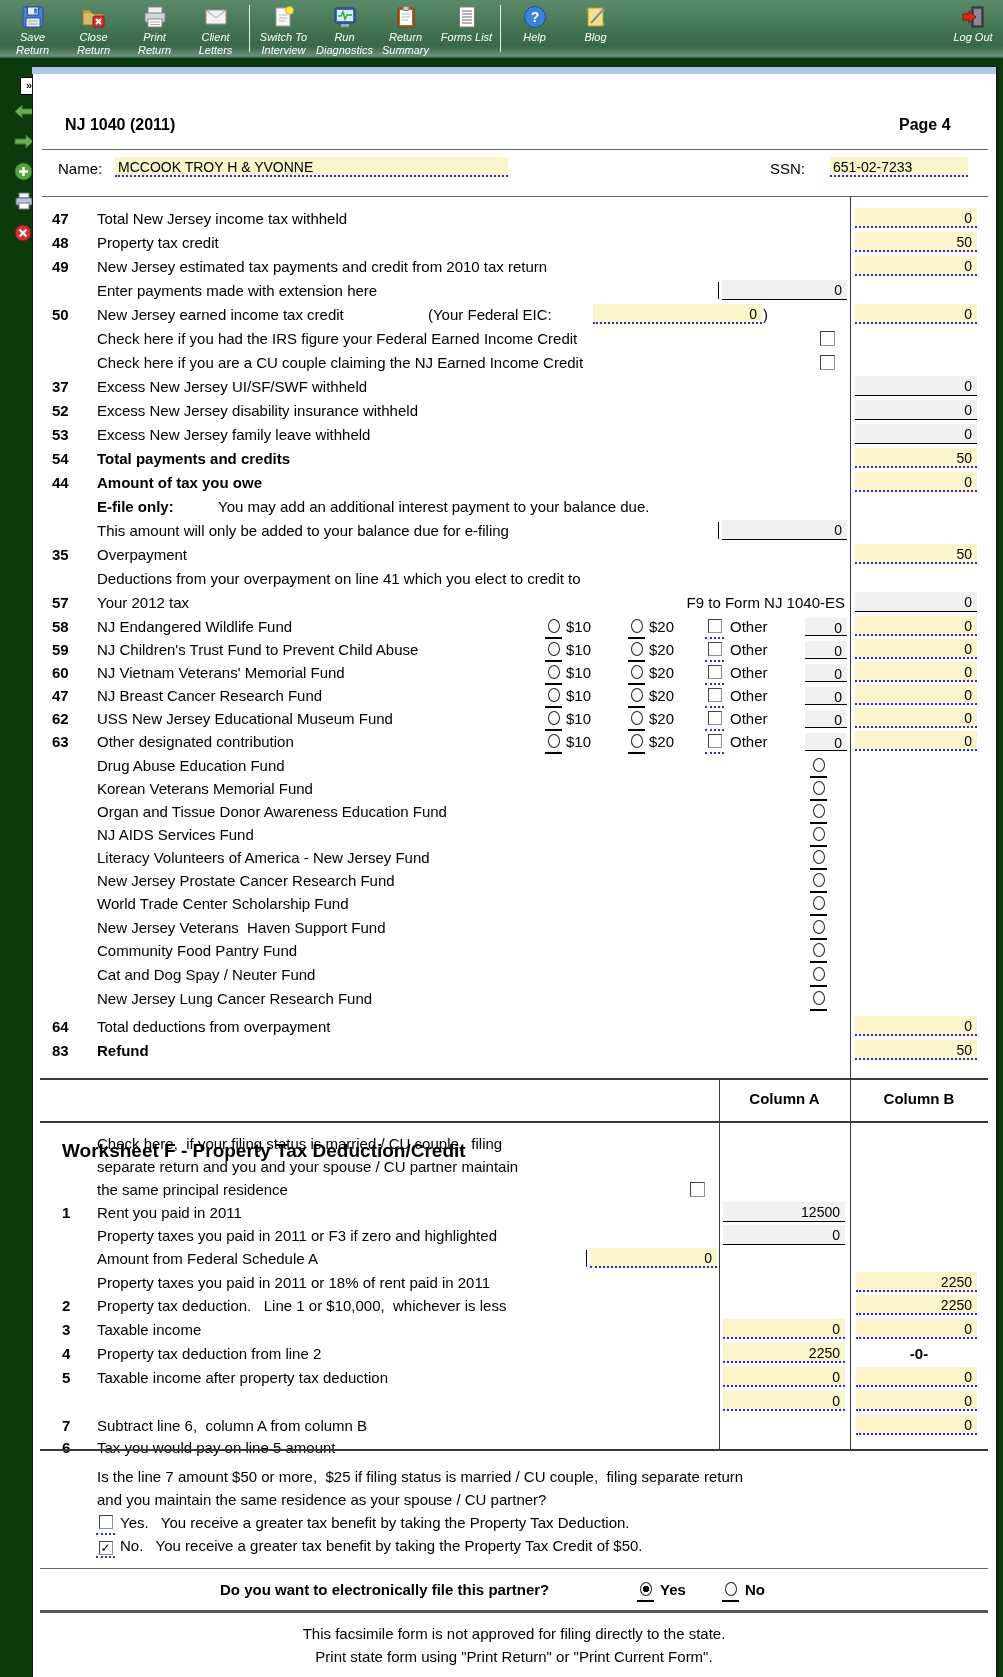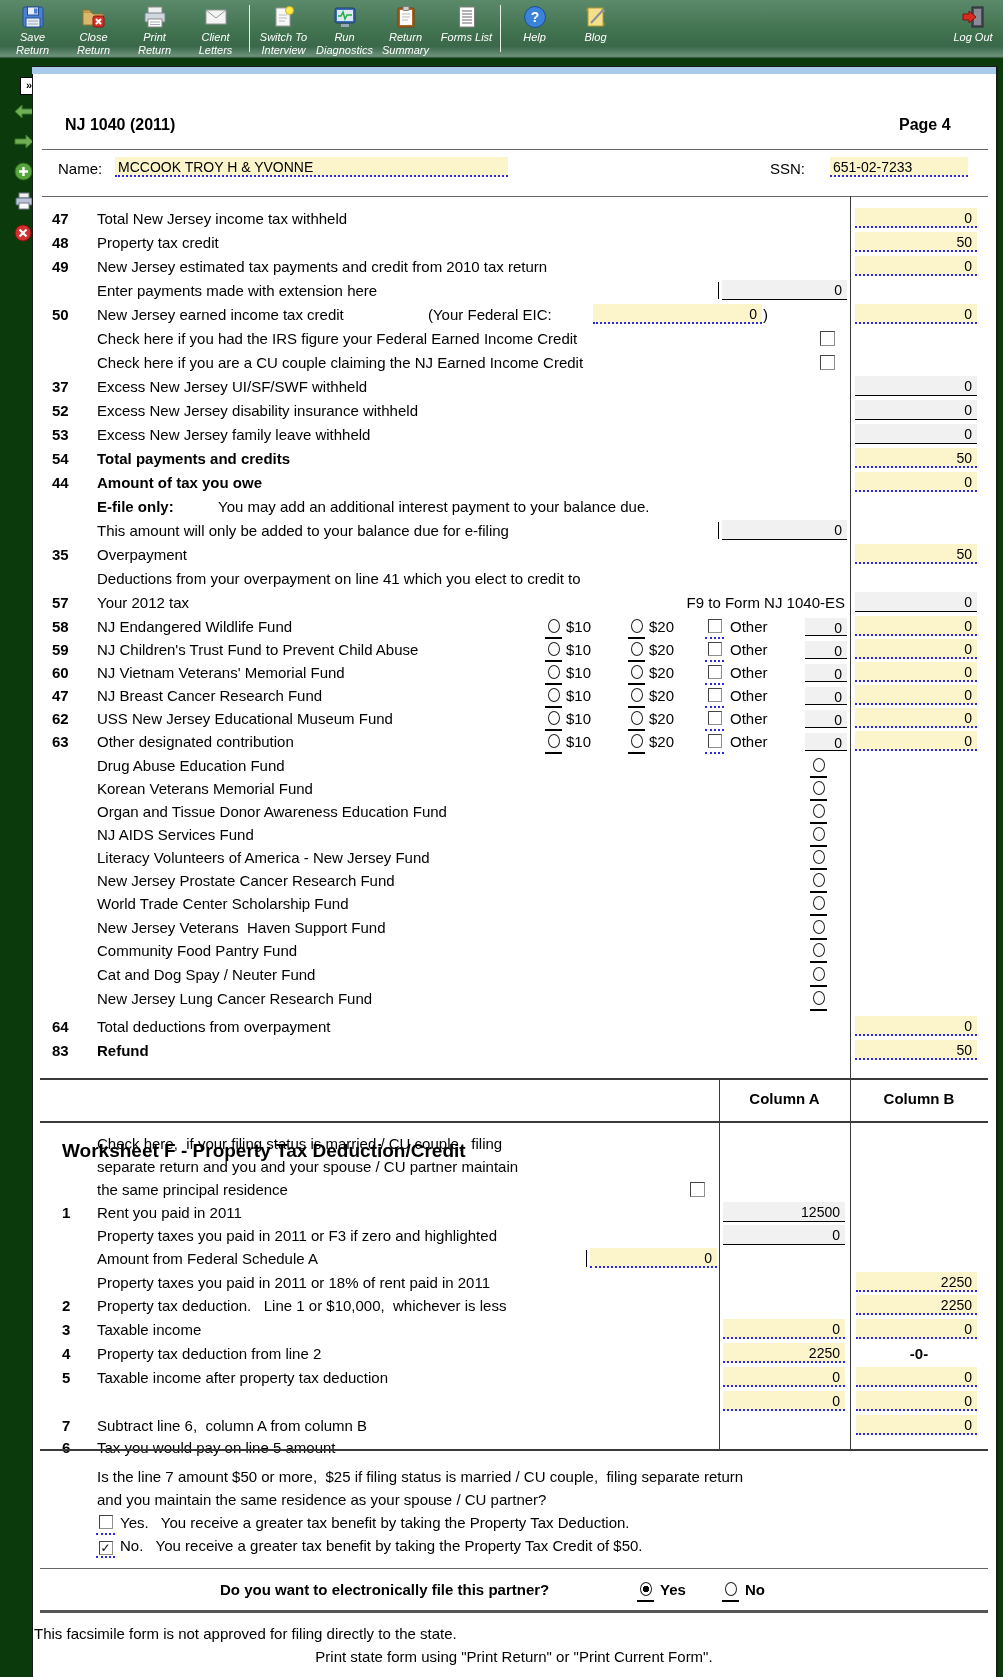--- a/index.html
+++ b/index.html
@@ -398,14 +398,14 @@
 <div class="hl" style="left:40px;top:1568px;width:948px"></div>
 
 <div class="abs b" style="left:220px;top:1581px">Do you want to electronically file this partner?</div>
 <div class="radw" style="left:637px;top:1582px"><span class="circ sel"></span></div>
 <div class="abs b" style="left:660px;top:1581px">Yes</div>
 <div class="radw" style="left:722px;top:1582px"><span class="circ"></span></div>
 <div class="abs b" style="left:745px;top:1581px">No</div>
 
 <div class="hl t3" style="left:40px;top:1610px;width:948px"></div>
 
-<div class="abs" style="left:34px;top:1625px;width:960px;text-align:left">This facsimile form is not approved for filing directly to the state.</div>
+<div class="abs" style="left:34px;top:1625px;width:960px;text-align:center">This facsimile form is not approved for filing directly to the state.</div>
 <div class="abs" style="left:34px;top:1648px;width:960px;text-align:center">Print state form using "Print Return" or "Print Current Form".</div>
 
 </body></html>

